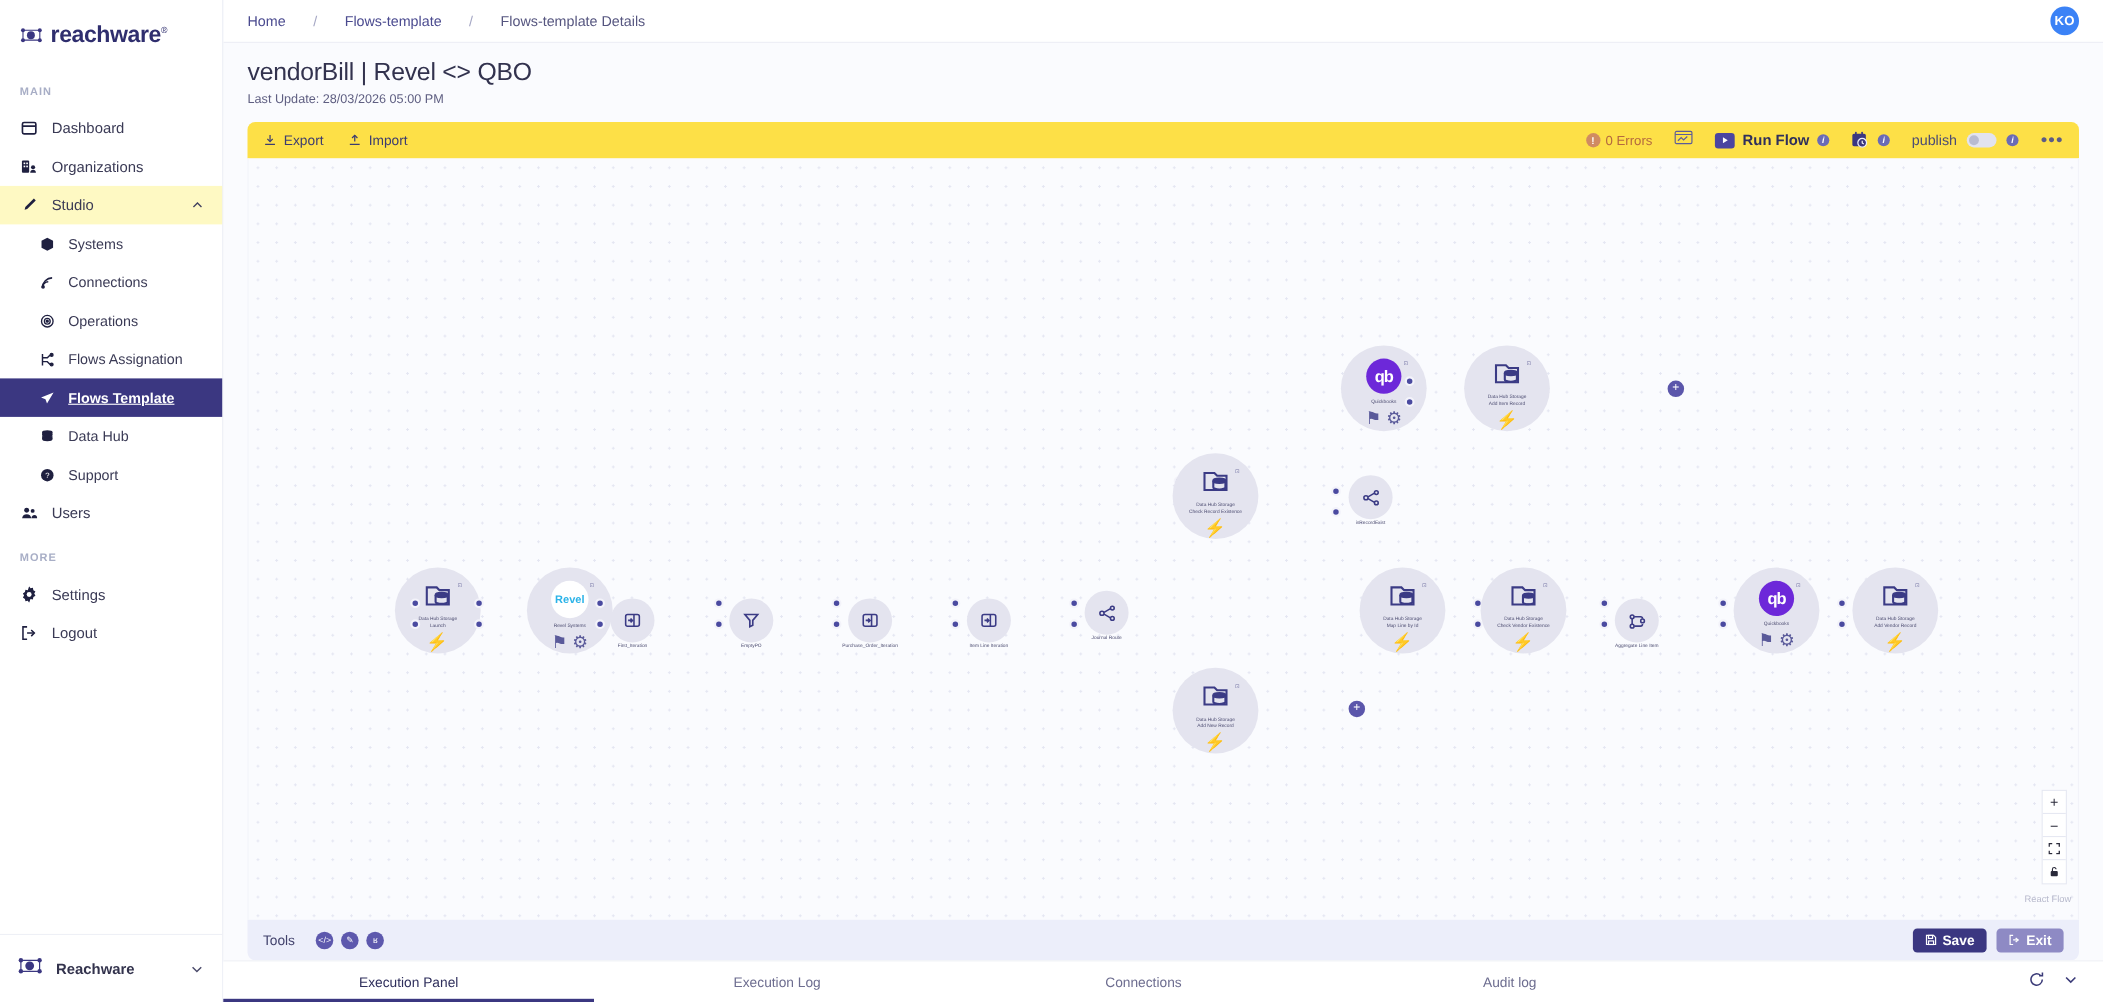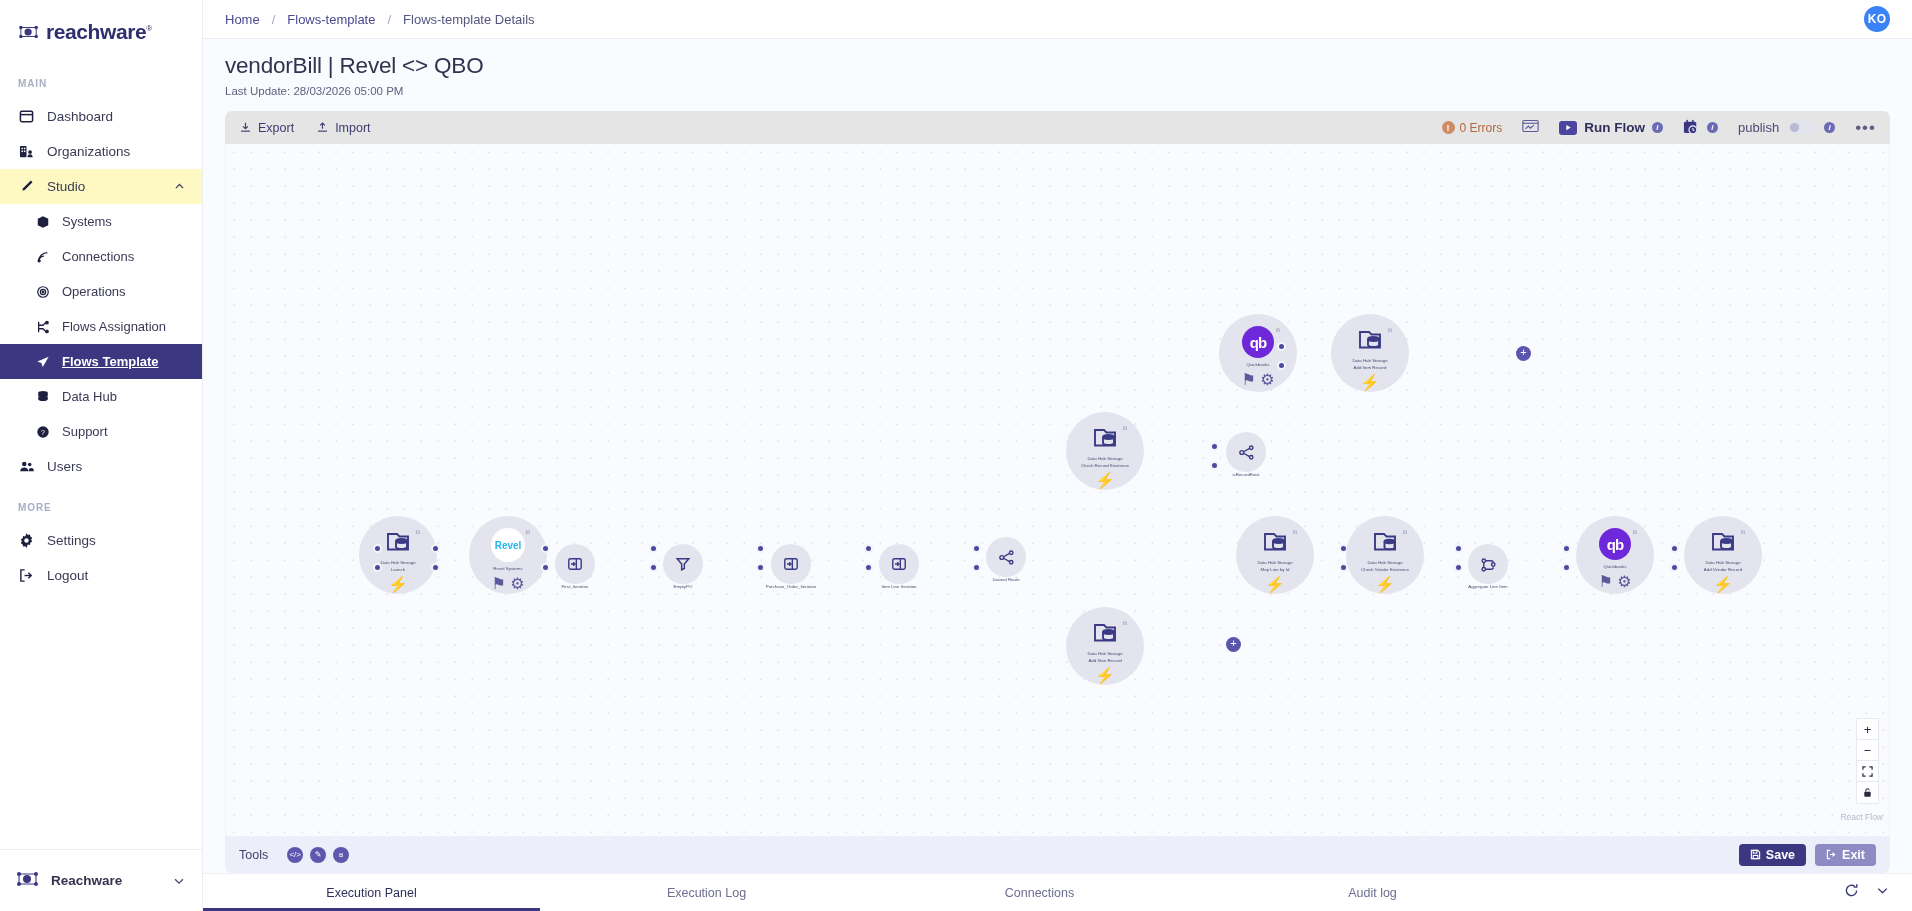--- a/index.html
+++ b/index.html
@@ -54,38 +54,38 @@
   .sf-name { font-size: 13.5px; font-weight: 700; color: #33334d; }
   .sf-chev { margin-left: auto; color: #4a4a6a; display: flex; }
 
   
   .main { flex: 1; display: flex; flex-direction: column; min-width: 0;
           background: #fafbfe; }
   .topbar {
     height: 39px; background: #ffffff; border-bottom: 1px solid #ebedf4;
     display: flex; align-items: center; padding: 0 22px; flex: 0 0 39px;
   }
-  .crumbs { display: flex; align-items: flex-start; gap: 12px;
+  .crumbs { display: flex; align-items: flex-start; gap: 25px;
             font-size: 13px; color: #4a4a8f; }
   .crumbs .sep { color: #a5a7c4; }
   .crumbs .crumb { cursor: pointer; }
   .crumbs .crumb.last { color: #55557f; }
   .avatar {
     margin-left: auto; width: 26px; height: 26px; border-radius: 50%;
     background: #3b82f6; color: #fff; font-size: 12px; font-weight: 700;
     display: flex; align-items: center; justify-content: center;
     letter-spacing: .3px;
   }
   .page-head { padding: 14px 0 8px 22px; background: #fafbfe; }
   .page-title { font-size: 22.5px; color: #32324e; font-weight: 400; letter-spacing:-.2px; }
   .page-sub { font-size: 11.5px; color: #5f5f82; margin-top: 6px; }
 
   
   .flow-toolbar {
-    margin: 6px 22px 0 22px; height: 33px; background: #e5e5e5;
+    margin: 6px 22px 0 22px; height: 33px; background: #fde047;
     border-radius: 7px 7px 0 0; display: flex; align-items: center;
     padding: 0 14px; flex: 0 0 33px; text-align: right;
   }
   .tb-btn {
     display: flex; align-items: center; gap: 6px; font-size: 12.5px;
     color: #3c3c70; cursor: pointer; margin-right: 22px;
   }
   .tb-right { margin-left: auto; display: flex; align-items: center; gap: 20px; }
   .errors { display: flex; align-items: center; gap: 5px; font-size: 12px; color: #b4683f; }
   .err-dot { width: 13px; height: 13px; border-radius: 50%; background: #d08b62;
@@ -521,21 +521,21 @@
         <span class="n-badge">⊡</span>
         <span class="n-label">Data Hub Storage</span>
         <span class="n-sub">Launch</span>
         <span class="n-tools">⚡</span>
       </div>
       <span class="handle" style="left:147px; top:400px;"></span>
       <span class="handle" style="left:147px; top:419px;"></span>
       <span class="handle" style="left:205px; top:400px;"></span>
       <span class="handle" style="left:205px; top:419px;"></span>
 
-      <div class="node" style="left:243px; top:372px;">
+      <div class="node" style="left:253px; top:372px;">
         <span class="logo-circle">
           <span style="color:#2bb3e8;font-size:10px;font-weight:700;">Revel</span>
         </span>
         <span class="n-badge">⊡</span>
         <span class="n-label">Revel Systems</span>
         <span class="n-tools">⚑ ⚙</span>
       </div>
       <span class="handle" style="left:315px; top:400px;"></span>
       <span class="handle" style="left:315px; top:419px;"></span>
 

